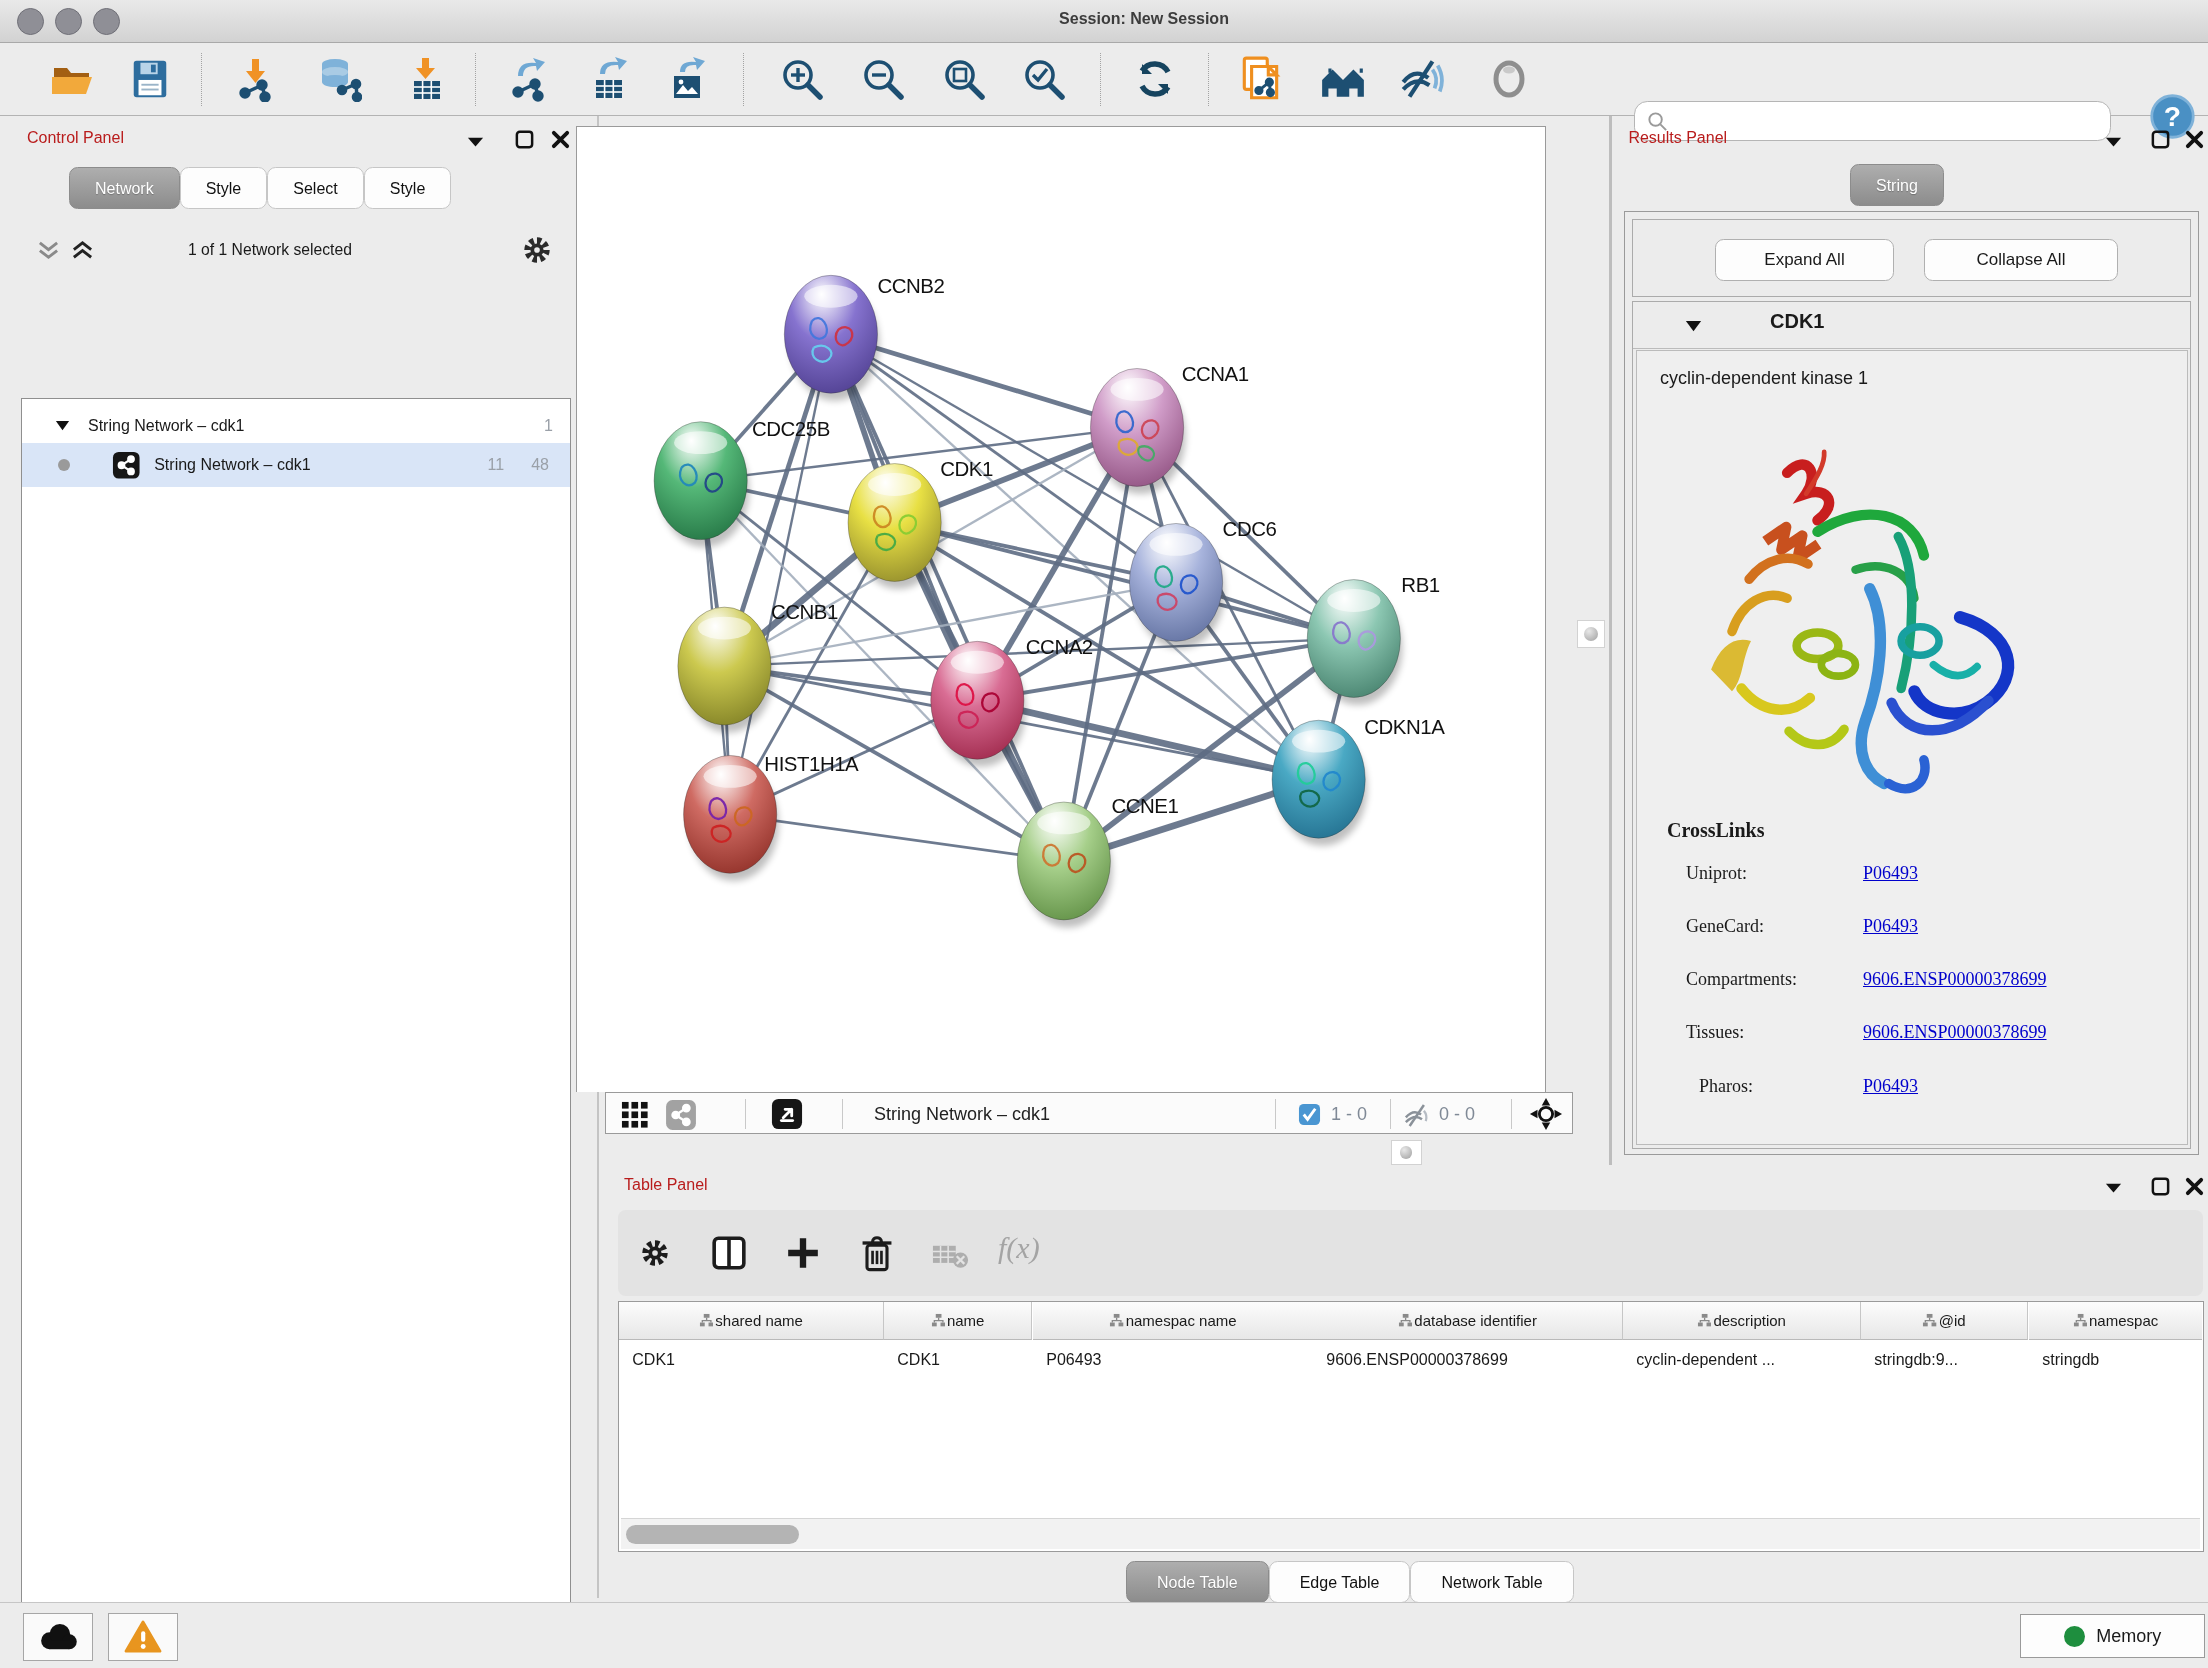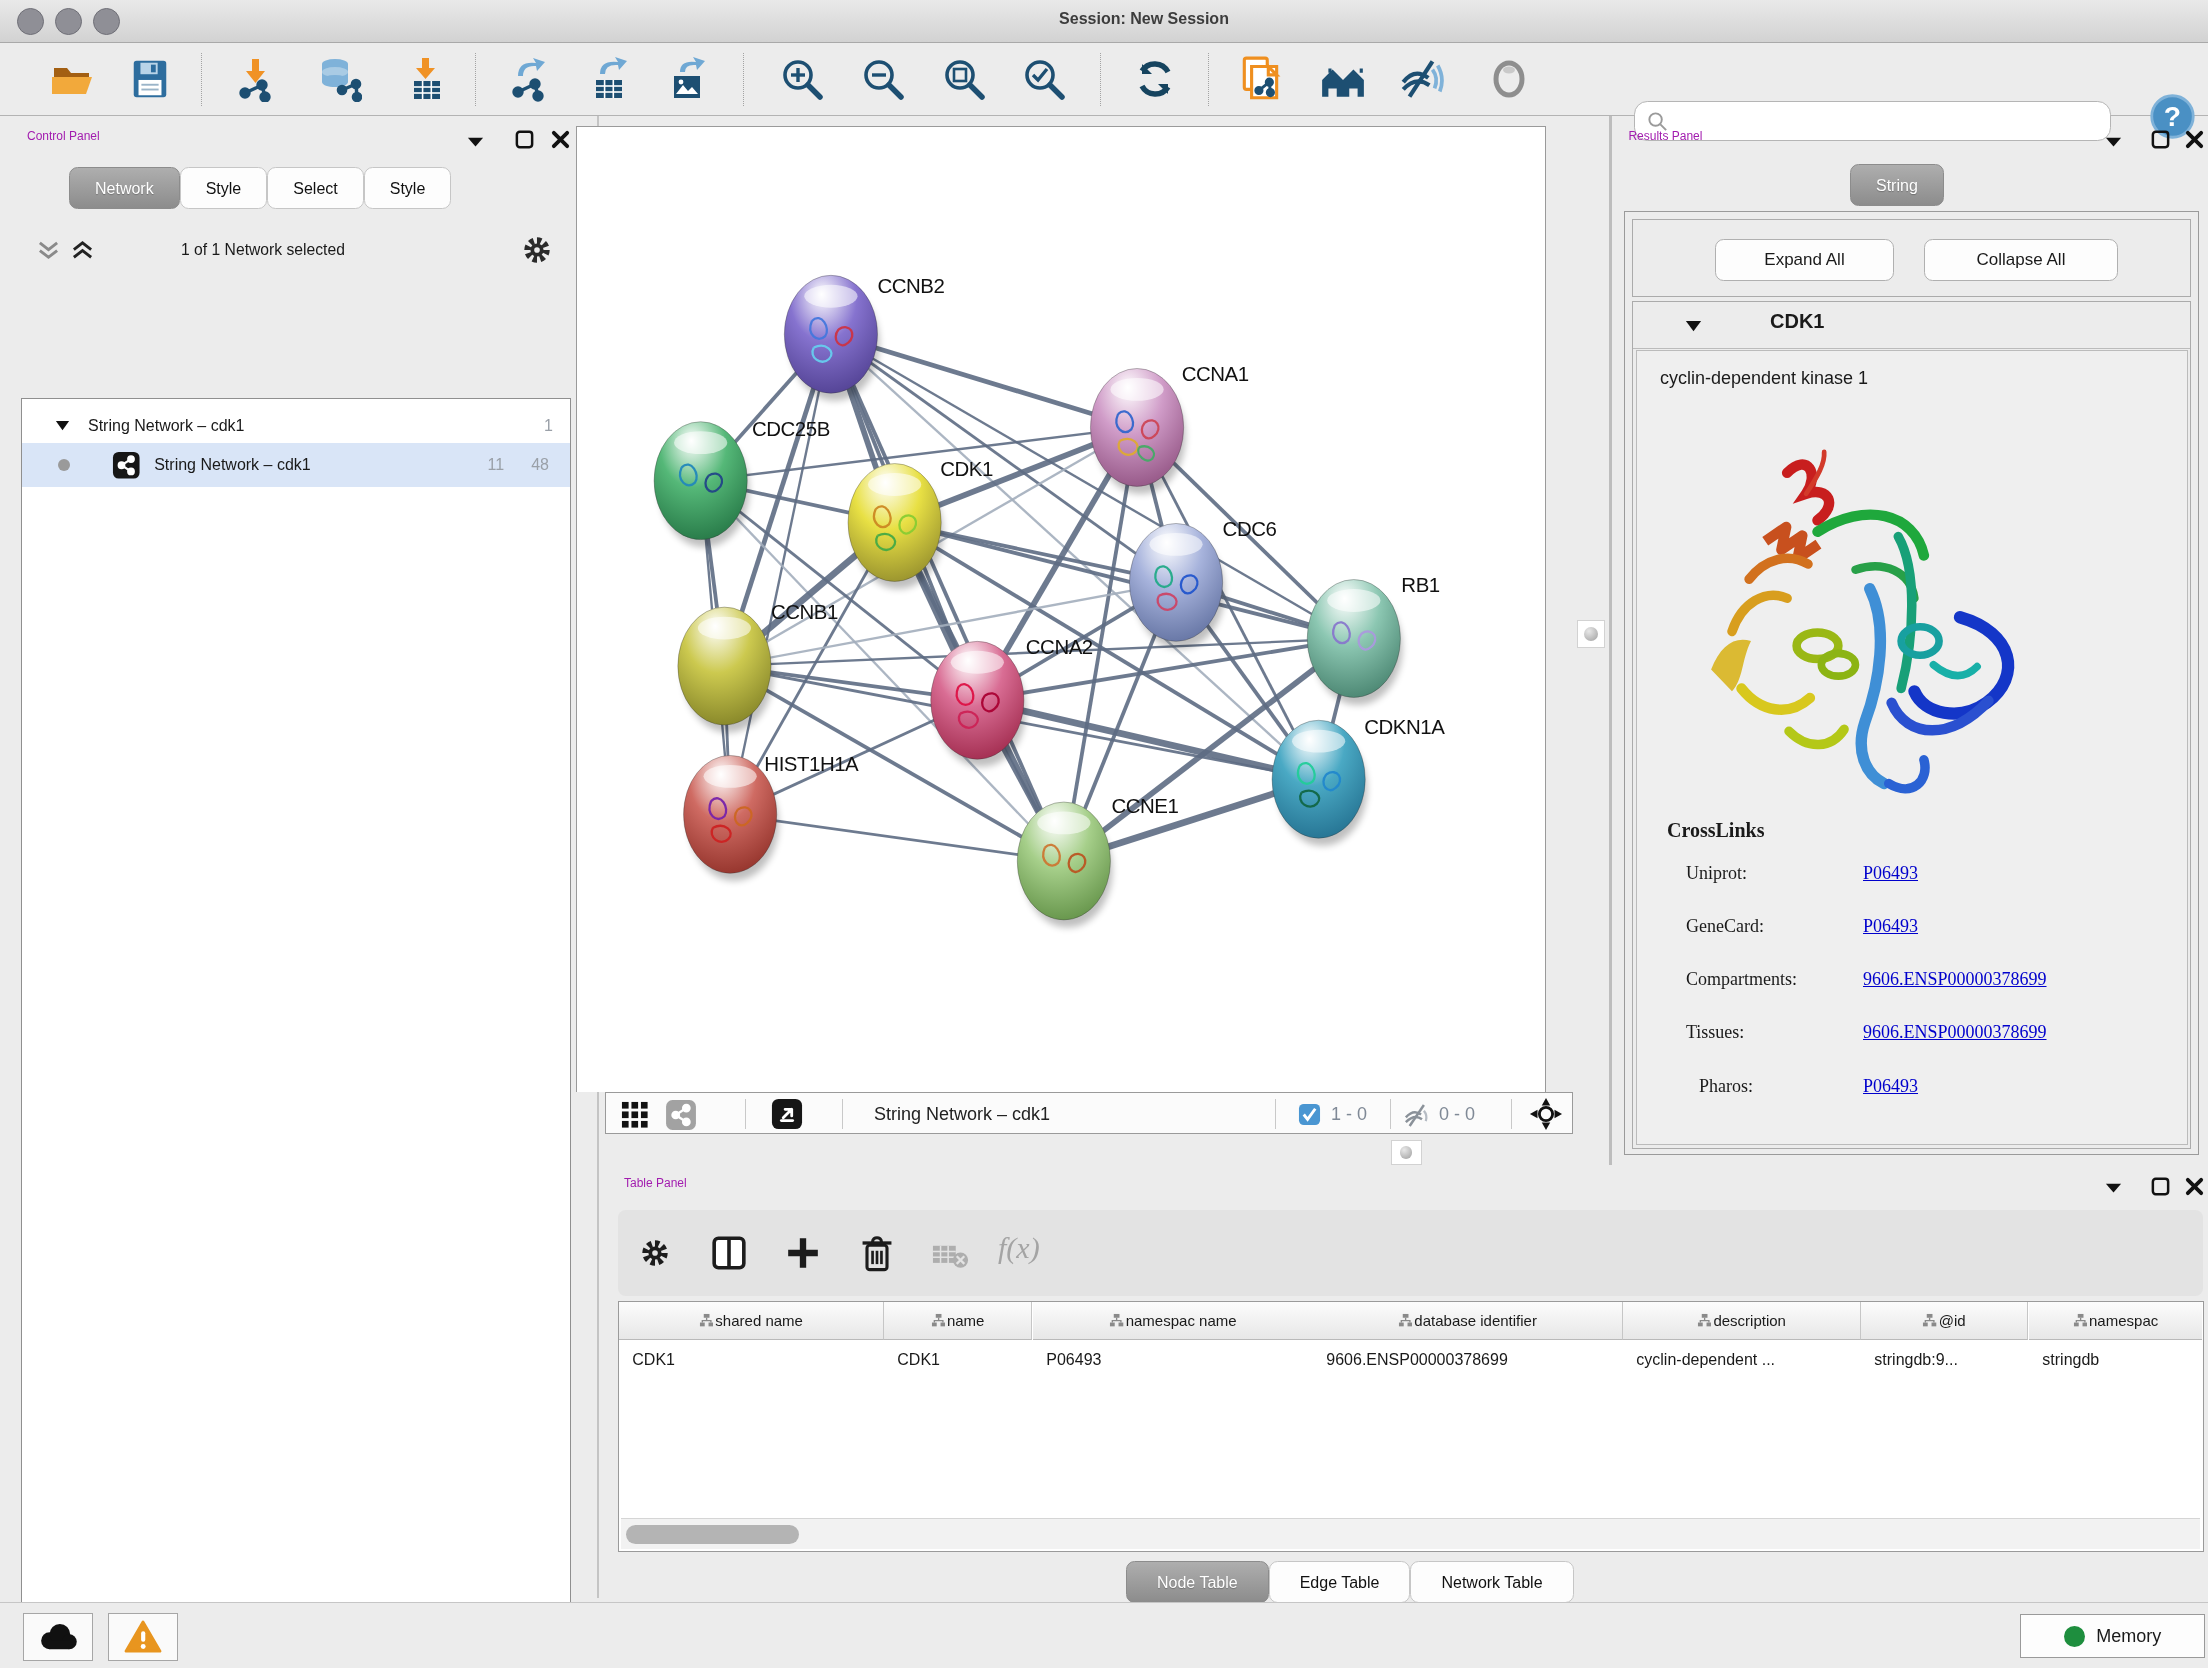--- a/index.html
+++ b/index.html
@@ -13,21 +13,21 @@
   .wintitle{width:100%;text-align:center;top:9.5px;font-size:16px;font-weight:bold;color:#3c3c3c;padding-left:40px;}
   
   .toolbar{left:0;top:43px;width:2208px;height:72px;background:#ececec;border-bottom:1px solid #b3b3b3;}
   .tbtn{top:9.5px;width:53px;height:53px;display:flex;align-items:center;justify-content:center;}
   .tsep{top:9.5px;width:0;height:53px;border-left:1.9px dotted #a3a3a3;}
   .searchbox{left:1634px;top:58px;width:477px;height:40px;background:#fff;border:1px solid #b5b5b5;
     border-radius:13.3px;display:flex;align-items:center;padding-left:11.4px;box-sizing:border-box;}
   .searchbox input{border:none;outline:none;font-size:16px;width:399px;background:transparent;
     font-family:"Liberation Sans",sans-serif;}
   
-  .ptitle{font-size:12px;color:#a21caf;}
+  .ptitle{font-size:16px;color:#b91c1c;}
   .tab{height:42px;line-height:42px;padding:0 25px;font-size:16px;background:#fdfdfd;
     border:1px solid #c6c6c6;border-radius:8.6px;color:#111;box-sizing:border-box;display:inline-block;}
   .tab.sel{background:linear-gradient(#aeaeae,#8c8c8c);color:#fff;border-color:#8c8c8c;
     text-shadow:0 1px 1px rgba(0,0,0,.25);}
   
   .cp-listbox{left:21px;top:282px;width:548px;height:1301px;background:#fff;border:1.9px solid #8f8f8f;}
   .cp-row{position:absolute;left:0;width:100%;display:flex;align-items:center;font-size:16px;}
   .cp-count{color:#9aa0a8;}
   
   .netcanvas{left:576px;top:126px;width:968px;height:965px;background:#ffffff;
@@ -277,21 +277,21 @@
         <polyline points="4,3 13,10 22,3"></polyline>
         <polyline points="4,11 13,18 22,11"></polyline>
       </g>
   </svg>
   <svg class="abs" style="left:70px;top:124px" width="25" height="23" viewBox="0 0 26 24">
     <g fill="none" stroke="#222" stroke-width="3">
         <polyline points="4,10 13,3 22,10"></polyline>
         <polyline points="4,18 13,11 22,18"></polyline>
       </g>
   </svg>
-  <span class="abs" style="left:181px;top:125px;font-size:15.7px">1 of 1 Network selected</span>
+  <span class="abs" style="left:188px;top:125px;font-size:15.7px">1 of 1 Network selected</span>
   <svg class="abs" style="left:521px;top:118px" width="32" height="32" viewBox="0 0 34 34">
     <circle cx="17" cy="17" r="10" fill="none" stroke="#2a2a2a" stroke-width="7" stroke-dasharray="4.4 3.4"></circle>
     <circle cx="17" cy="17" r="7" fill="#2a2a2a"></circle>
       <circle cx="17" cy="17" r="3" fill="#ececec"></circle>
   </svg>
 
   <div class="abs cp-listbox">
     <div class="cp-row" style="top:9.5px;height:34px">
       <svg style="margin-left:32px" width="17" height="13.3" viewBox="0 0 18 14">
           <path d="M2,2 h14 l-7,10 z" fill="#111"></path>

